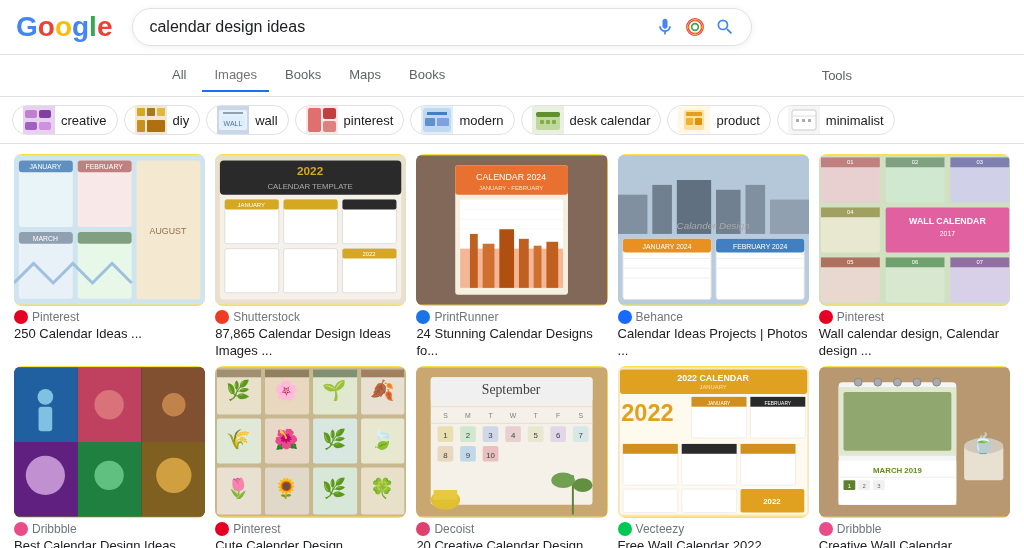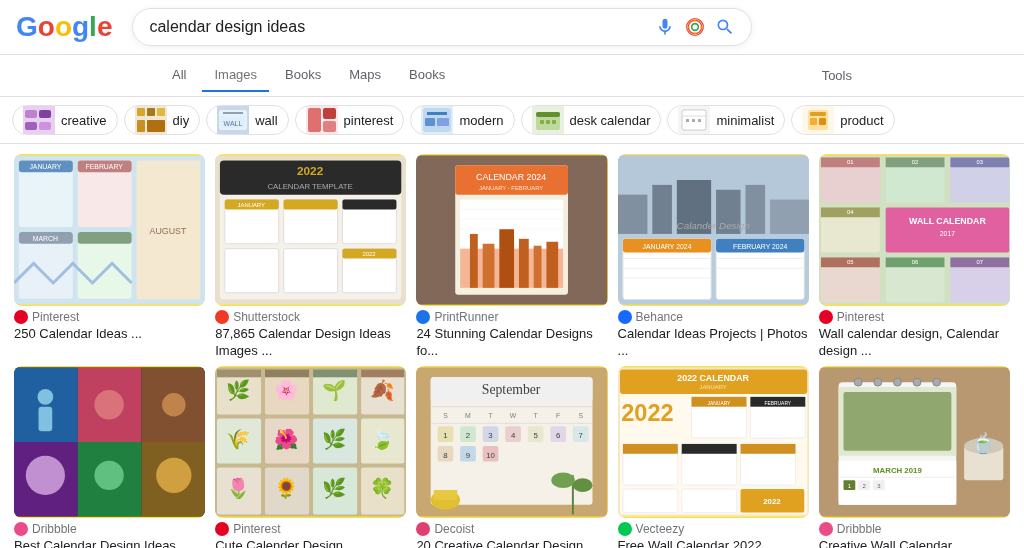--- a/index.html
+++ b/index.html
@@ -147,38 +147,38 @@
         <rect x="4" y="6" width="24" height="18" rx="2" fill="#c0d8a0"></rect>
         <rect x="4" y="6" width="24" height="5" rx="2" fill="#609030"></rect>
         <rect x="8" y="14" width="4" height="4" rx="1" fill="#80b040"></rect>
         <rect x="14" y="14" width="4" height="4" rx="1" fill="#80b040"></rect>
         <rect x="20" y="14" width="4" height="4" rx="1" fill="#80b040"></rect>
       </svg>
     <span>desk calendar</span>
   </div>
   <div class="filter-chip">
     <svg width="32" height="28" viewBox="0 0 32 28">
+        <rect width="32" height="28" fill="#fff8e8"></rect>
+        <rect x="6" y="4" width="20" height="20" rx="2" fill="#ffe0a0"></rect>
+        <rect x="8" y="6" width="16" height="4" rx="1" fill="#e0a020"></rect>
+        <rect x="8" y="12" width="7" height="7" rx="1" fill="#f0b030"></rect>
+        <rect x="17" y="12" width="7" height="7" rx="1" fill="#e09010"></rect>
+      </svg>
+    <span>product</span>
+  </div>
+  <div class="filter-chip">
+    <svg width="32" height="28" viewBox="0 0 32 28">
         <rect width="32" height="28" fill="#f5f5f5"></rect>
         <rect x="4" y="4" width="24" height="20" rx="2" fill="#fff" stroke="#ccc"></rect>
         <line x1="4" y1="10" x2="28" y2="10" stroke="#ddd"></line>
         <rect x="8" y="13" width="3" height="3" rx="0.5" fill="#aaa"></rect>
         <rect x="14" y="13" width="3" height="3" rx="0.5" fill="#aaa"></rect>
         <rect x="20" y="13" width="3" height="3" rx="0.5" fill="#aaa"></rect>
       </svg>
     <span>minimalist</span>
-  </div>
-  <div class="filter-chip">
-    <svg width="32" height="28" viewBox="0 0 32 28">
-        <rect width="32" height="28" fill="#fff8e8"></rect>
-        <rect x="6" y="4" width="20" height="20" rx="2" fill="#ffe0a0"></rect>
-        <rect x="8" y="6" width="16" height="4" rx="1" fill="#e0a020"></rect>
-        <rect x="8" y="12" width="7" height="7" rx="1" fill="#f0b030"></rect>
-        <rect x="17" y="12" width="7" height="7" rx="1" fill="#e09010"></rect>
-      </svg>
-    <span>product</span>
   </div>
 </div>
 
 <div class="results-grid" style="padding-bottom:0;">
 
   <div class="img-card">
     <div class="card-image">
       <svg viewBox="0 0 195 152" xmlns="http://www.w3.org/2000/svg" width="195" height="152">
         <rect width="195" height="152" fill="#d0e4f0"></rect>
         <rect x="5" y="5" width="55" height="68" rx="3" fill="#e8f4f8"></rect>

